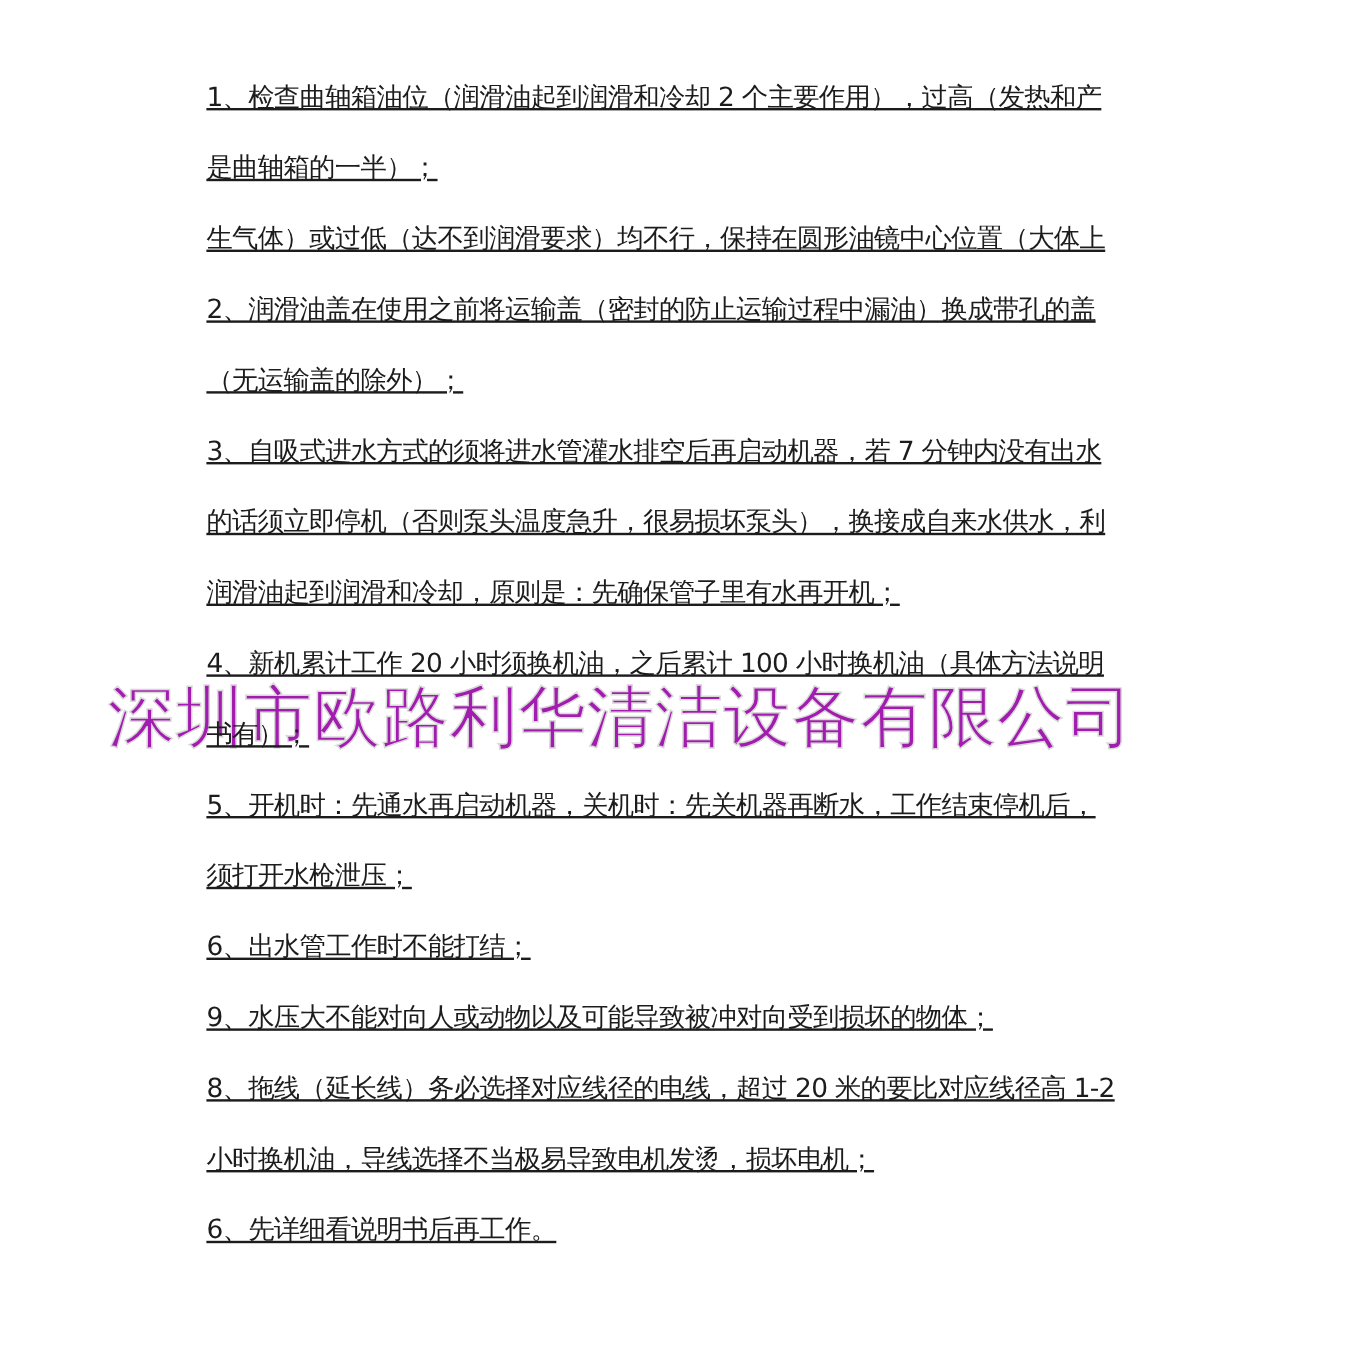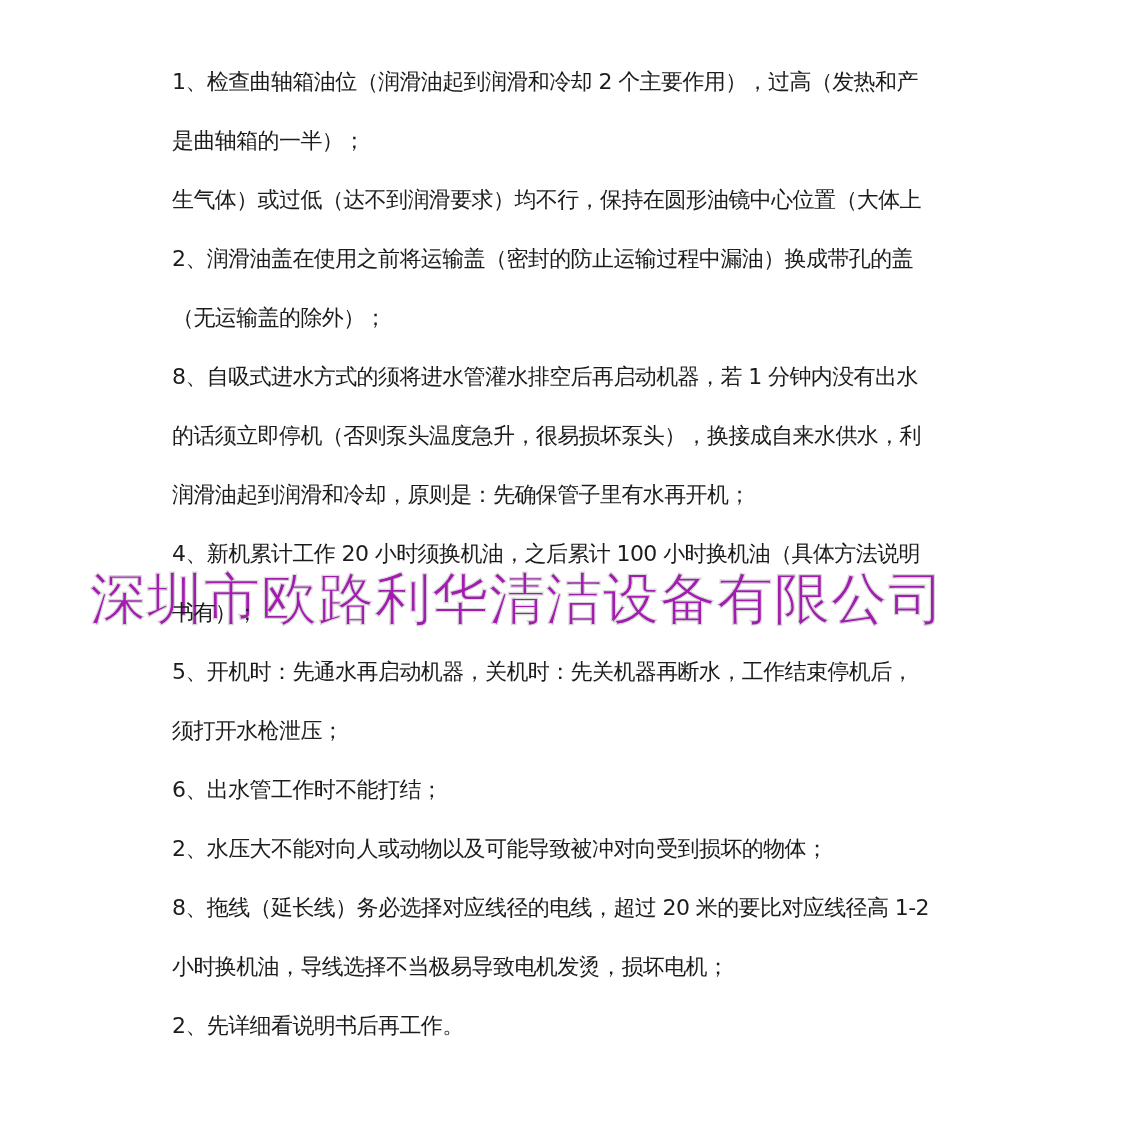--- a/index.html
+++ b/index.html
@@ -13,20 +13,21 @@
       position: relative;
       overflow: hidden;
       font-family: "DejaVu Sans", "Liberation Sans", sans-serif;
       color: #1c1c1c;
     }
     .doc {
       position: absolute;
       left: 172px;
       top: 64px;
       width: 800px;
+      text-decoration: underline;
     }
     .line {
       height: 59px;
       line-height: 36px;
       font-size: 22px;
       white-space: nowrap;
       letter-spacing: -0.6px;
     }
     .watermark {
       position: absolute;
@@ -53,38 +54,38 @@
   <div>
     <div class="line">1、检查曲轴箱油位（润滑油起到润滑和冷却 2 个主要作用），过高（发热和产</div>
     <div class="line">是曲轴箱的一半）；</div>
     <div class="line">生气体）或过低（达不到润滑要求）均不行，保持在圆形油镜中心位置（大体上</div>
   </div>
   <div>
     <div class="line">2、润滑油盖在使用之前将运输盖（密封的防止运输过程中漏油）换成带孔的盖</div>
     <div class="line">（无运输盖的除外）；</div>
   </div>
   <div>
-    <div class="line">8、自吸式进水方式的须将进水管灌水排空后再启动机器，若 1 分钟内没有出水</div>
+    <div class="line">3、自吸式进水方式的须将进水管灌水排空后再启动机器，若 7 分钟内没有出水</div>
     <div class="line">的话须立即停机（否则泵头温度急升，很易损坏泵头），换接成自来水供水，利</div>
     <div class="line">润滑油起到润滑和冷却，原则是：先确保管子里有水再开机；</div>
   </div>
   <div>
     <div class="line">4、新机累计工作 20 小时须换机油，之后累计 100 小时换机油（具体方法说明</div>
     <div class="line">书有）；</div>
   </div>
   <div>
     <div class="line">5、开机时：先通水再启动机器，关机时：先关机器再断水，工作结束停机后，</div>
     <div class="line">须打开水枪泄压；</div>
   </div>
   <div>
     <div class="line">6、出水管工作时不能打结；</div>
   </div>
   <div>
-    <div class="line">2、水压大不能对向人或动物以及可能导致被冲对向受到损坏的物体；</div>
+    <div class="line">9、水压大不能对向人或动物以及可能导致被冲对向受到损坏的物体；</div>
   </div>
   <div>
     <div class="line">8、拖线（延长线）务必选择对应线径的电线，超过 20 米的要比对应线径高 1-2</div>
     <div class="line">小时换机油，导线选择不当极易导致电机发烫，损坏电机；</div>
   </div>
   <div>
-    <div class="line">2、先详细看说明书后再工作。</div>
+    <div class="line">6、先详细看说明书后再工作。</div>
   </div>
 </div>
 
 </body></html>

